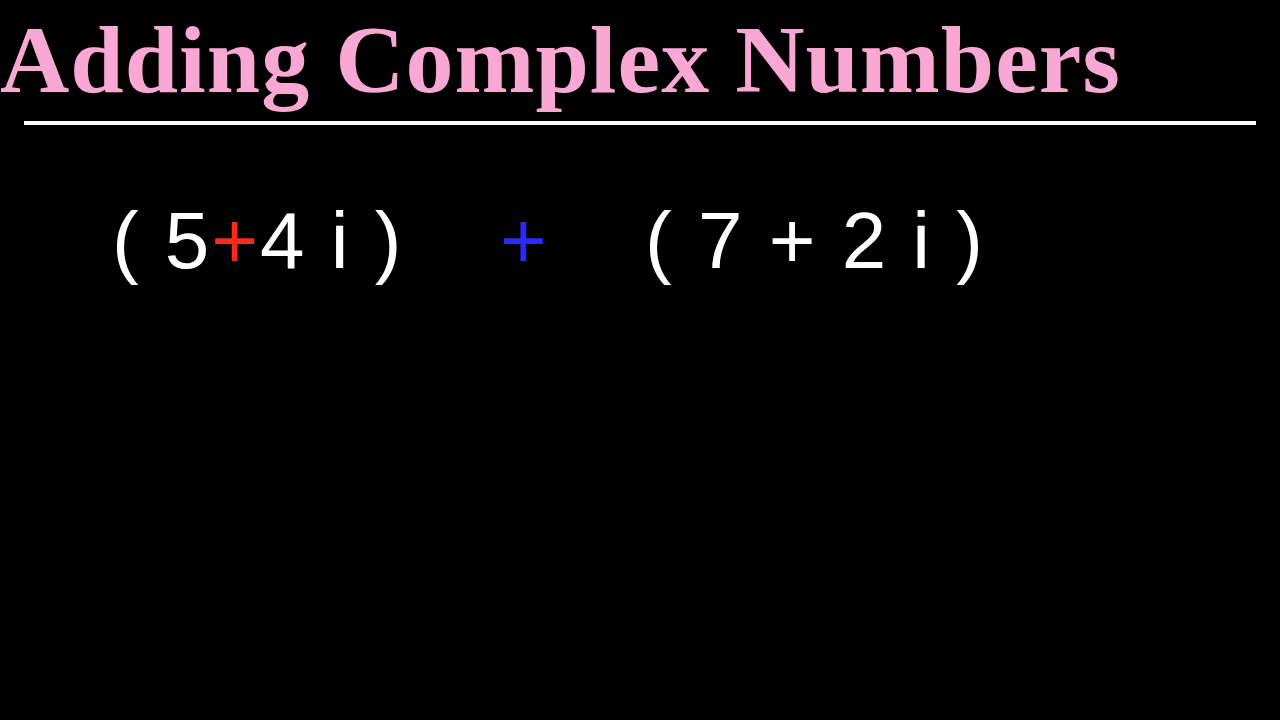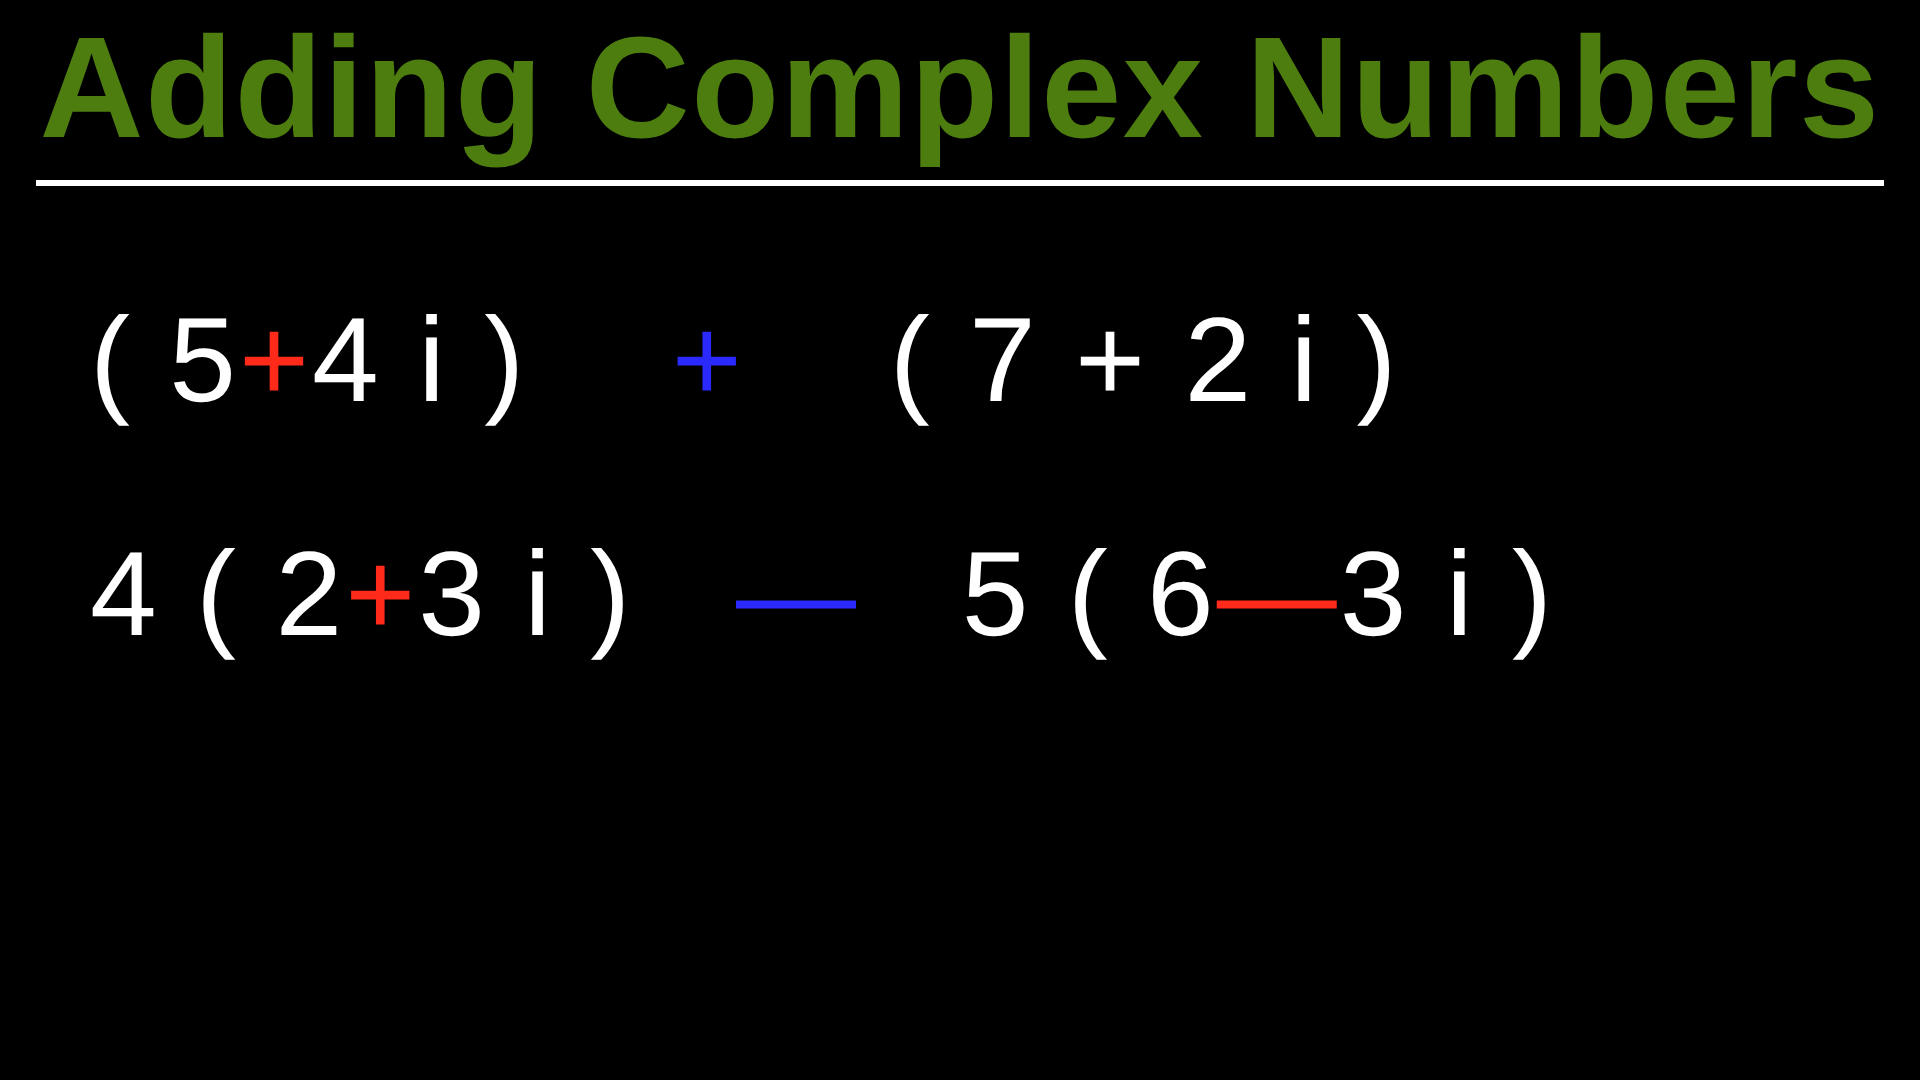--- a/index.html
+++ b/index.html
@@ -5,35 +5,36 @@
   html, body {
     margin: 0;
     padding: 0;
     width: 1280px;
     height: 720px;
     background: #000;
     overflow: hidden;
     font-family: "Comic Sans MS", "Segoe Script", cursive, sans-serif;
   }
   .title {
-    color: #4d7c0f;
+    color: #f9a8d4;
     font-size: 96px;
     font-weight: bold;
-    text-align: center;
+    text-align: left;
     padding-top: 4px;
     letter-spacing: 1px;
-    font-family: Liberation Sans, sans-serif;
+    font-family: Liberation Serif, serif;
   }
   .rule {
     border: none;
     border-top: 4px solid #ffffff;
     margin: 6px 24px 0 24px;
   }
   .math {
-    padding: 30px 60px 0 60px;
+    padding: 30px 60px 0 92px;
+    margin-left: 20px;
   }
   .line {
     font-size: 80px;
     color: #ffffff;
     margin: 40px 0 64px 0;
     white-space: nowrap;
     letter-spacing: 2px;
   }
   .w { color: #ffffff; }
   .r { color: #ff2a1a; }
@@ -51,21 +52,14 @@
 
   <div class="line">
     <span class="w">( 5</span><span class="r">+</span><span class="w">4 i )</span>
     <span class="gap"></span>
     <span class="b">+</span>
     <span class="gap"></span>
     <span class="w">( 7 + 2 i )</span>
   </div>
 
 
-  <div class="line">
-    <span class="w">4</span><span class="w"> ( 2</span><span class="r">+</span><span class="w">3 i )</span>
-    <span class="sgap"></span>
-    <span class="b">—</span>
-    <span class="sgap"></span>
-    <span class="w">5</span><span class="w"> ( 6</span><span class="r">—</span><span class="w">3 i )</span>
-  </div>
 
 </div>
 
 </body></html>

